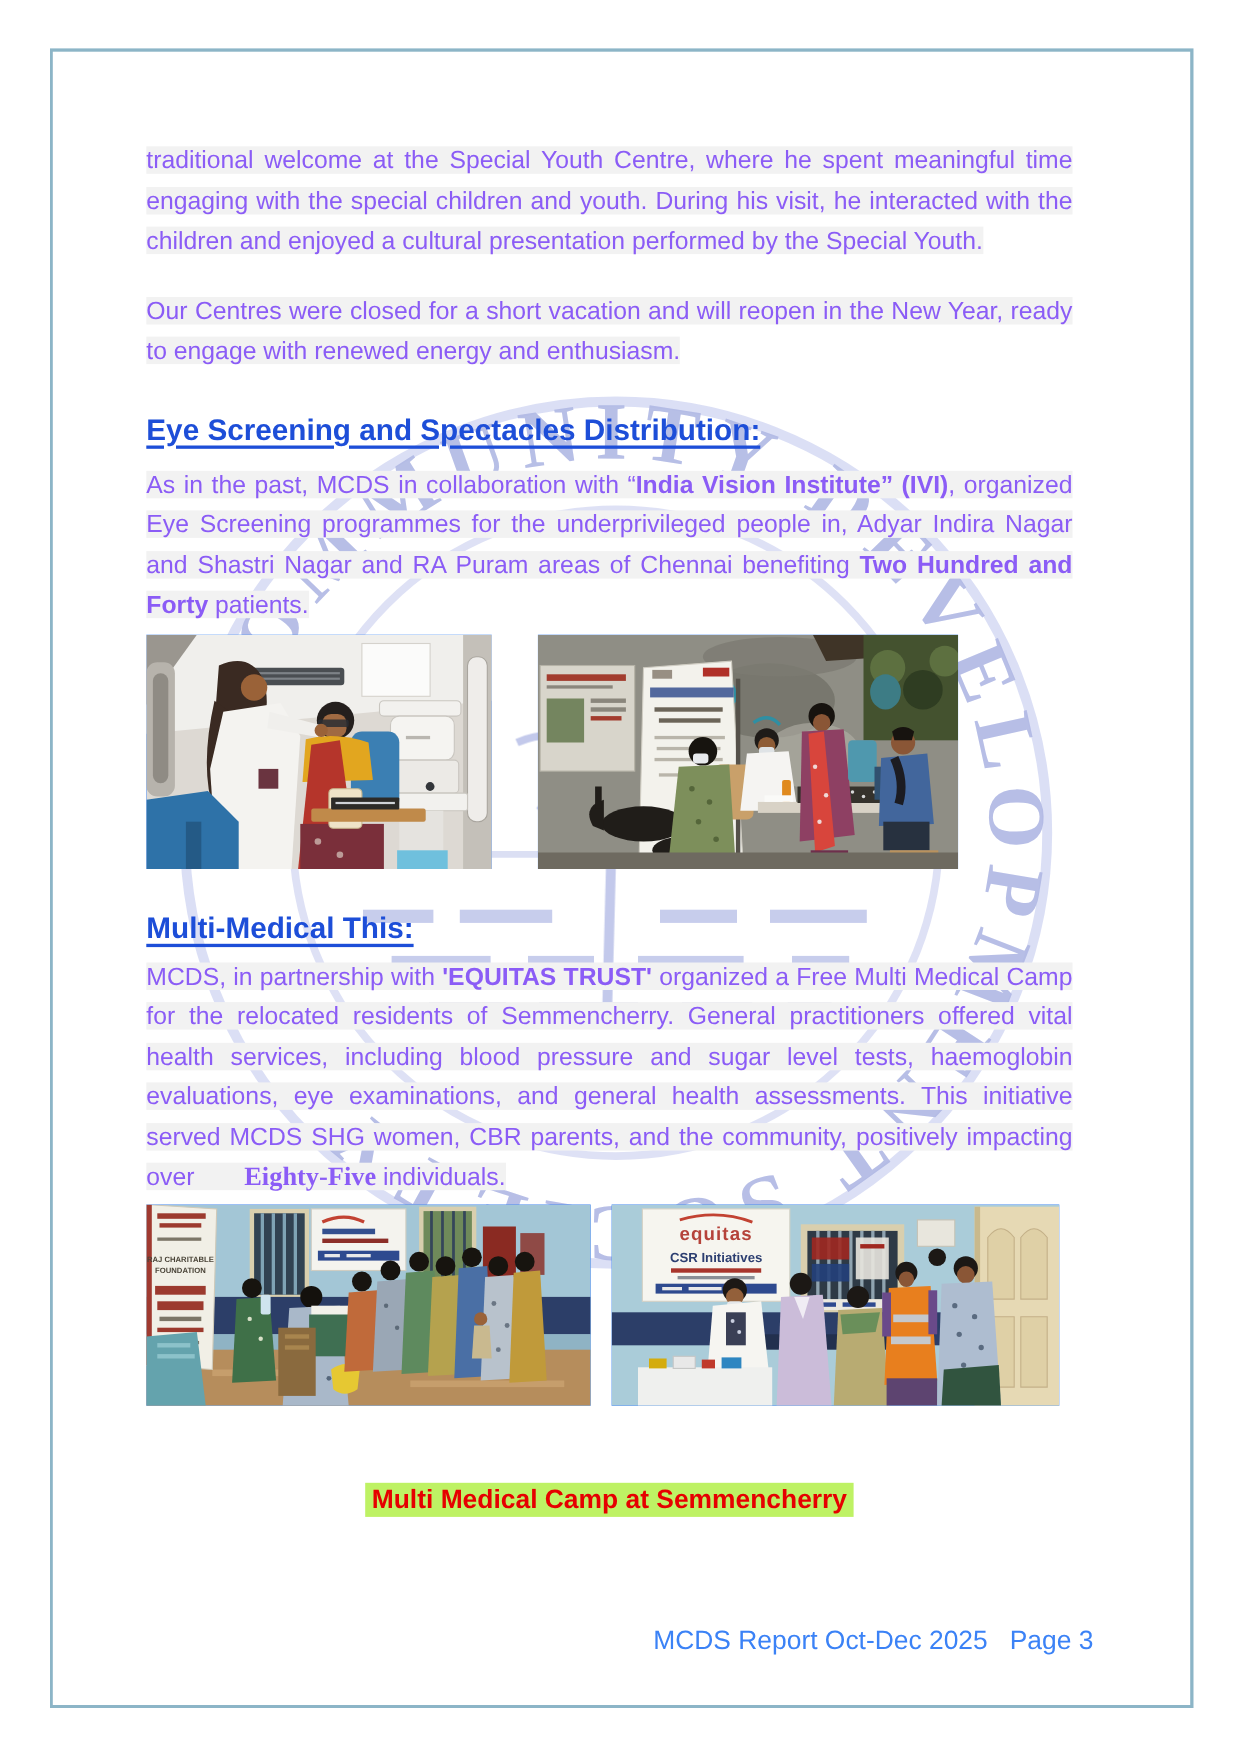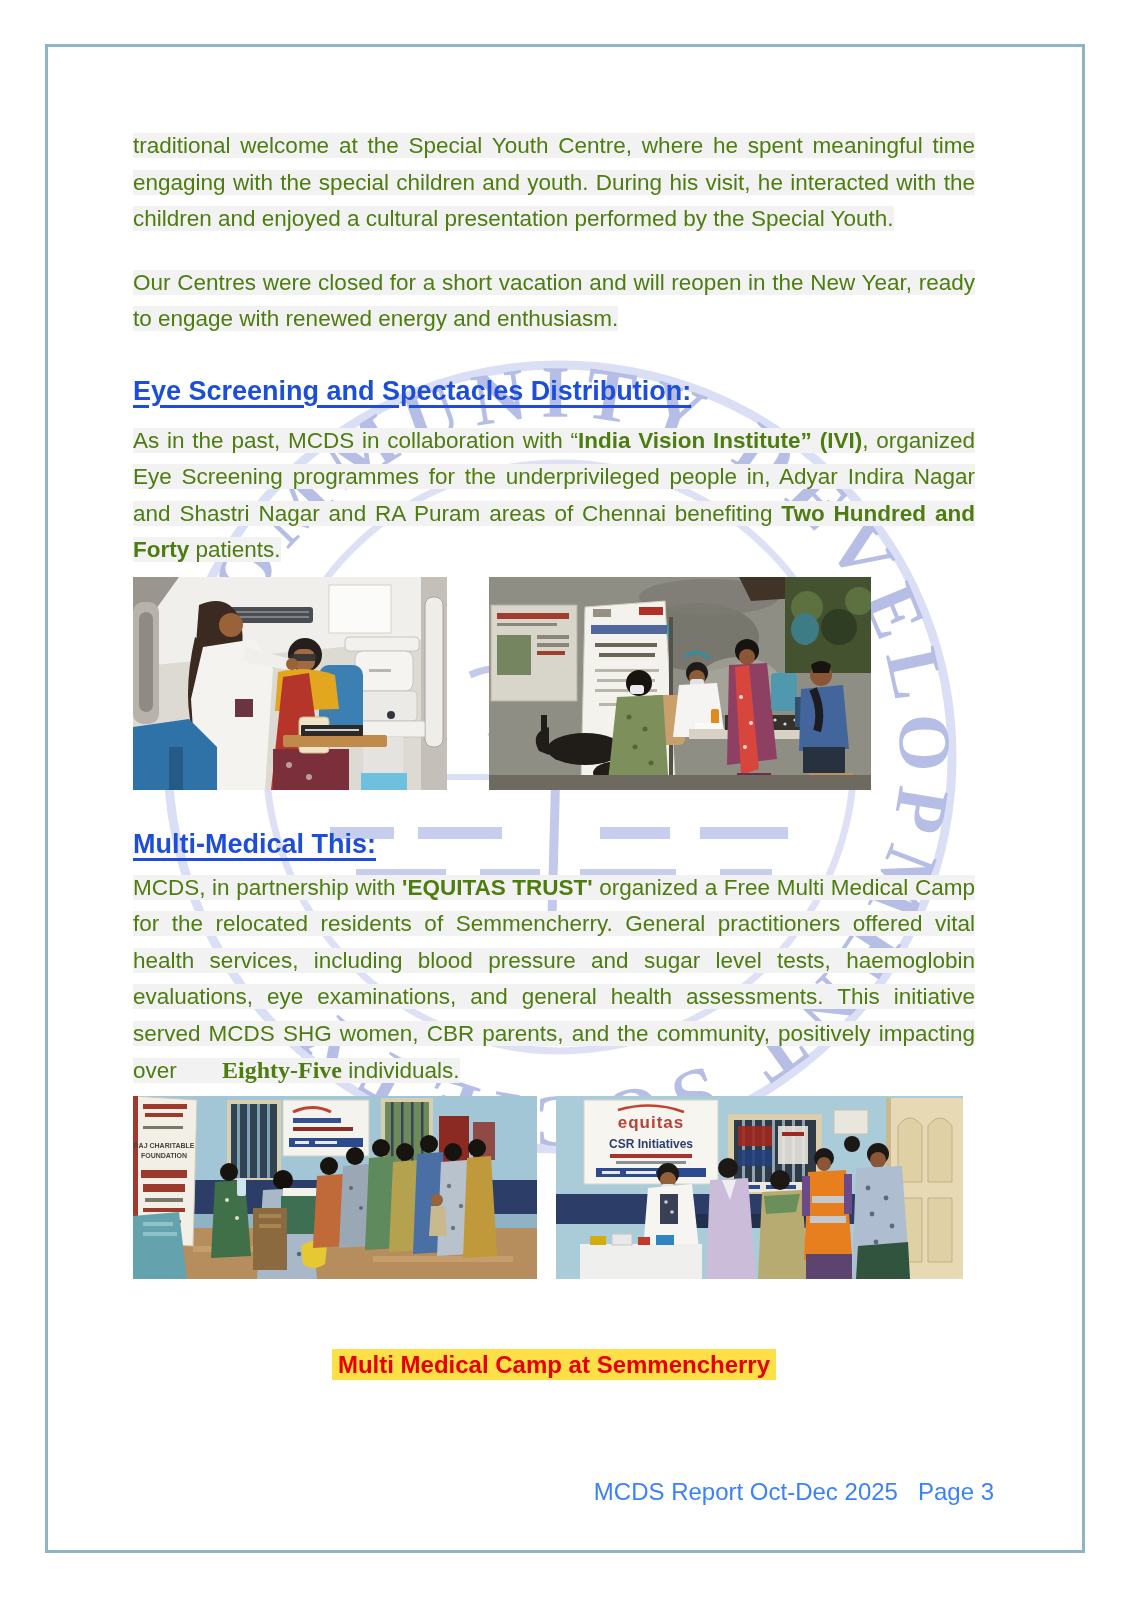--- a/index.html
+++ b/index.html
@@ -7,21 +7,21 @@
     width:1131px;height:1600px;position:relative;background:#ffffff;
     font-family:"Liberation Sans", sans-serif;overflow:hidden;
   }
   .frame{
     position:absolute;left:45px;top:44px;width:1034px;height:1503px;
     border:3px solid #8cb5c7;background:transparent;z-index:2;pointer-events:none;
   }
   .watermark{position:absolute;left:160px;top:357px;width:800px;height:800px;z-index:0;}
   .content{position:absolute;left:133px;top:128px;width:842px;z-index:1;}
   p.body{
-    margin:0;font-size:22.5px;line-height:36.5px;text-align:justify;color:#4d7c0f;
+    margin:0;font-size:22.5px;line-height:36.5px;text-align:justify;color:#8b5cf6;
   }
   p.body .hl{background:#f2f2f2;}
   .b{font-weight:bold;}
   .serifb{font-family:"Liberation Serif", serif;font-weight:bold;font-size:24px;margin-left:39px;}
   #p2{margin-top:27px;}
   h1.redhead{
     margin:33px 0 0 0;font-size:27px;line-height:40px;color:#1d4ed8;font-weight:bold;
     text-decoration:underline;text-decoration-thickness:3px;text-underline-offset:5px;
   }
   h1#h2x{margin-top:34px;}
@@ -34,21 +34,21 @@
   .photo svg{display:block;width:100%;height:100%;}
   #ph1{width:314px;height:213px;margin-right:42px;}
   #ph2{width:382px;height:213px;}
   #ph3{width:404px;height:183px;margin-right:19px;}
   #ph4{width:407px;height:183px;}
   .caption{
     font-size:24px;line-height:29px;font-weight:bold;color:#e60000;text-align:center;
   }
   #cap1{margin-top:3px;background:#f0f0f0;padding:1px 0;}
   #cap2{margin-top:71px;background:transparent;}
-  #cap2 .hl{background:#fde047;padding:2px 6px;}
+  #cap2 .hl{background:#bef264;padding:2px 6px;}
   .footer{
     position:absolute;right:137px;top:1478px;font-size:24px;color:#3b82f6;
     white-space:pre;z-index:1;
   }
 </style>
 </head>
 <body>
 
 <div class="frame"></div>
 

